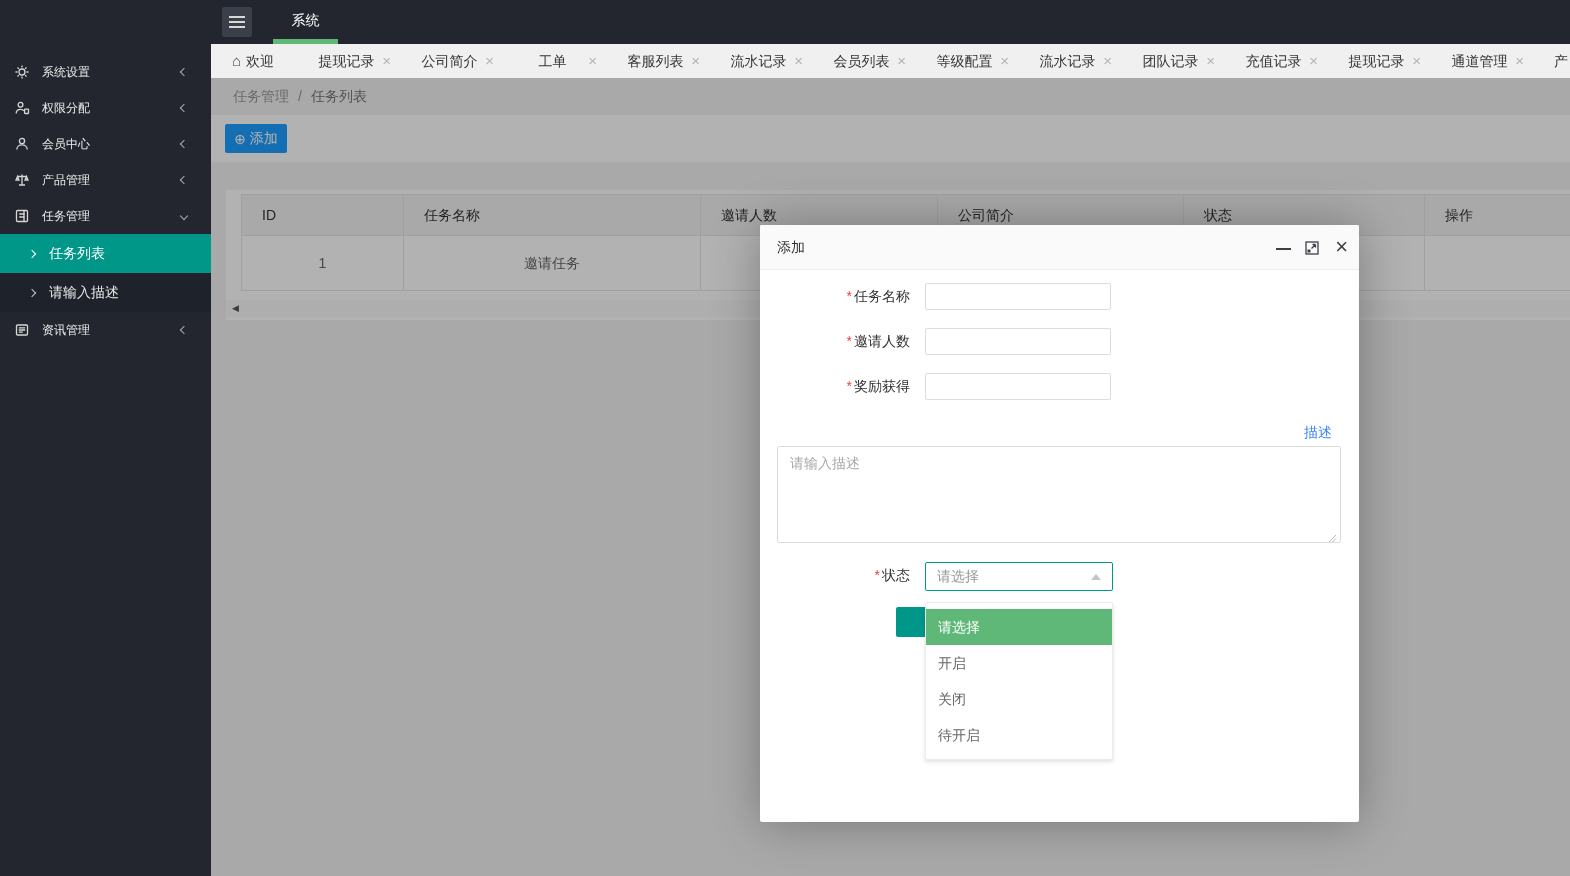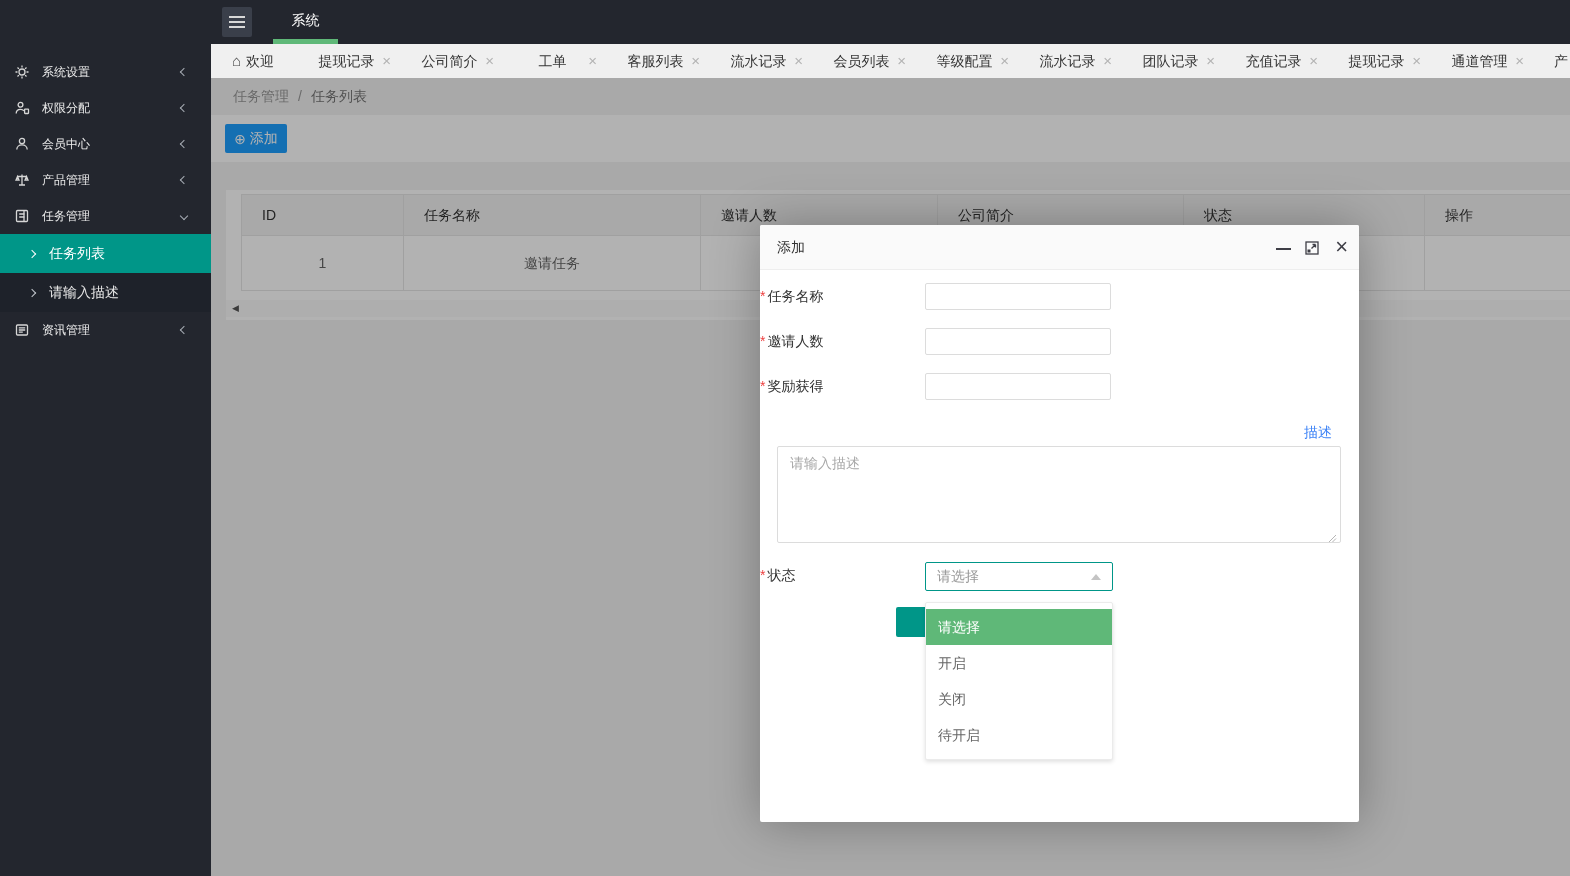--- a/index.html
+++ b/index.html
@@ -70,21 +70,21 @@
 
   
   .shade{position:absolute;inset:0;background:rgba(0,0,0,0.30);z-index:5}
   .modal{position:absolute;left:549px;top:147px;width:599px;height:597px;background:#FFF;z-index:10;
          border-radius:2px;box-shadow:1px 1px 50px rgba(0,0,0,.3)}
   .m-title{height:45px;line-height:45px;background:#FAFAFA;border-bottom:1px solid #EEE;padding-left:17px;
            color:#333;border-radius:2px 2px 0 0}
   .m-min{position:absolute;right:68px;top:23px;width:15px;height:2px;background:#3E3E46;cursor:pointer}
   .m-max{position:absolute;right:40px;top:16px;width:14px;height:14px;cursor:pointer}
   .m-close{position:absolute;right:11px;top:9px;font-size:22px;line-height:26px;color:#3E3E46;cursor:pointer}
-  .f-label{position:absolute;left:0;width:150px;color:#333;line-height:27px}
+  .f-label{position:absolute;left:0;width:150px;text-align:right;color:#333;line-height:27px}
   .req{color:#ED3F3F;margin-right:2px}
   .f-input{position:absolute;left:165px;width:186px;height:27px;border:1px solid #DCDCDC;border-radius:2px;
            padding:0 10px;font-size:14px;color:#333;outline:none;background:#FFF;
            font-family:"Liberation Sans","DejaVu Sans",sans-serif}
   .top1{top:58px}.top2{top:103px}.top3{top:148px}
   .desc-label{position:absolute;right:27px;top:199px;color:#3b82f6}
   .f-textarea{position:absolute;left:17px;top:221px;width:564px;height:97px;border:1px solid #DCDCDC;border-radius:2px;
               padding:8px 12px;font-size:14px;color:#333;resize:none;outline:none;
               font-family:"Liberation Sans","DejaVu Sans",sans-serif}
   .f-textarea::placeholder{color:#A8A8A8}

